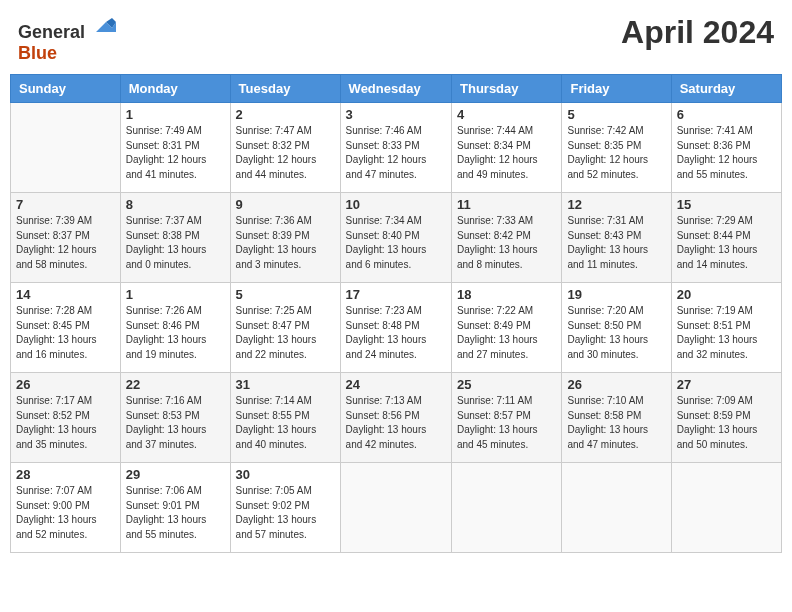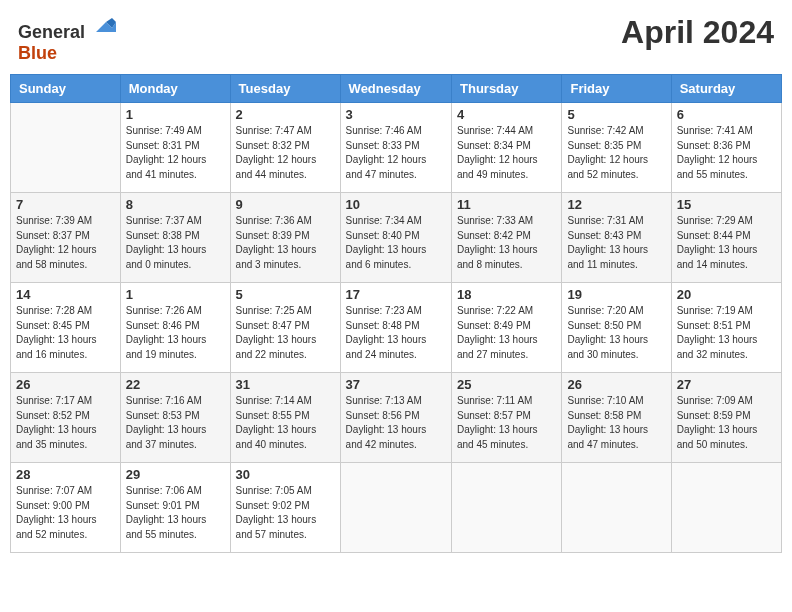--- a/index.html
+++ b/index.html
@@ -219,21 +219,21 @@
         </td>
         <td>
           <span class="day-number">22</span>
           <div class="day-info">Sunrise: 7:16 AM<br>Sunset: 8:53 PM<br>Daylight: 13 hours<br>and 37 minutes.</div>
         </td>
         <td>
           <span class="day-number">31</span>
           <div class="day-info">Sunrise: 7:14 AM<br>Sunset: 8:55 PM<br>Daylight: 13 hours<br>and 40 minutes.</div>
         </td>
         <td>
-          <span class="day-number">37</span>
+          <span class="day-number">24</span>
           <div class="day-info">Sunrise: 7:13 AM<br>Sunset: 8:56 PM<br>Daylight: 13 hours<br>and 42 minutes.</div>
         </td>
         <td>
           <span class="day-number">25</span>
           <div class="day-info">Sunrise: 7:11 AM<br>Sunset: 8:57 PM<br>Daylight: 13 hours<br>and 45 minutes.</div>
         </td>
         <td>
           <span class="day-number">26</span>
           <div class="day-info">Sunrise: 7:10 AM<br>Sunset: 8:58 PM<br>Daylight: 13 hours<br>and 47 minutes.</div>
         </td>

